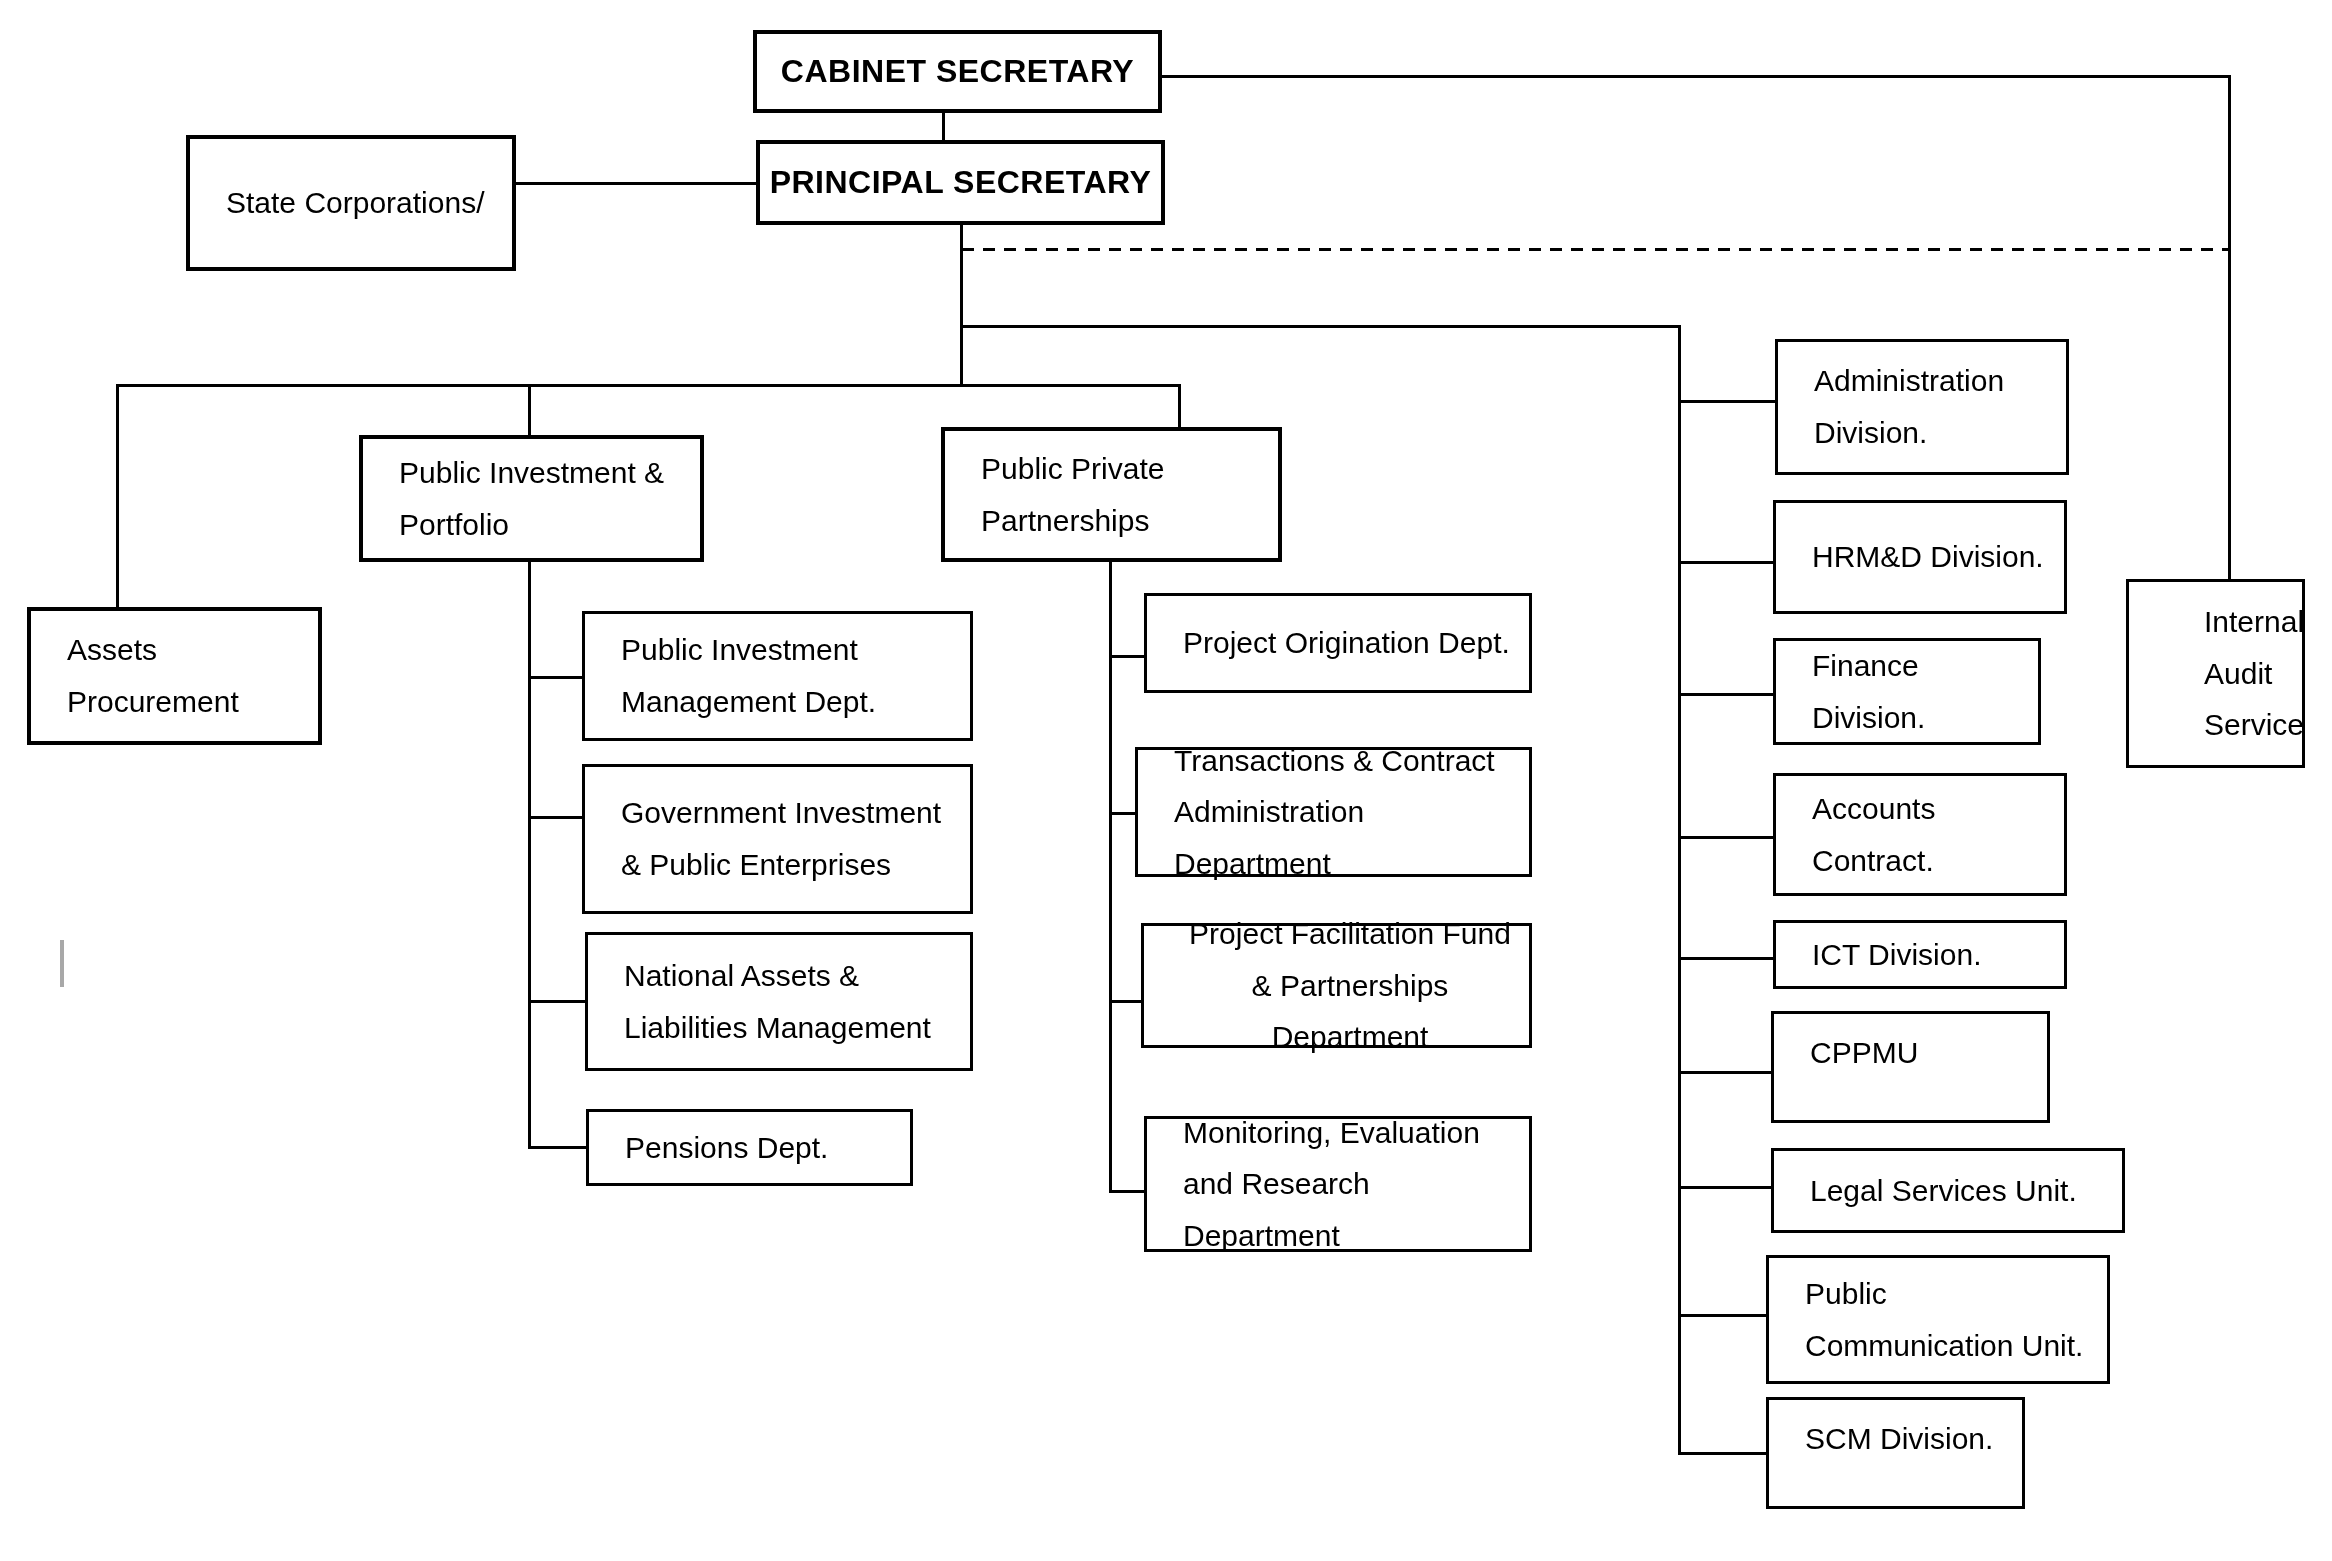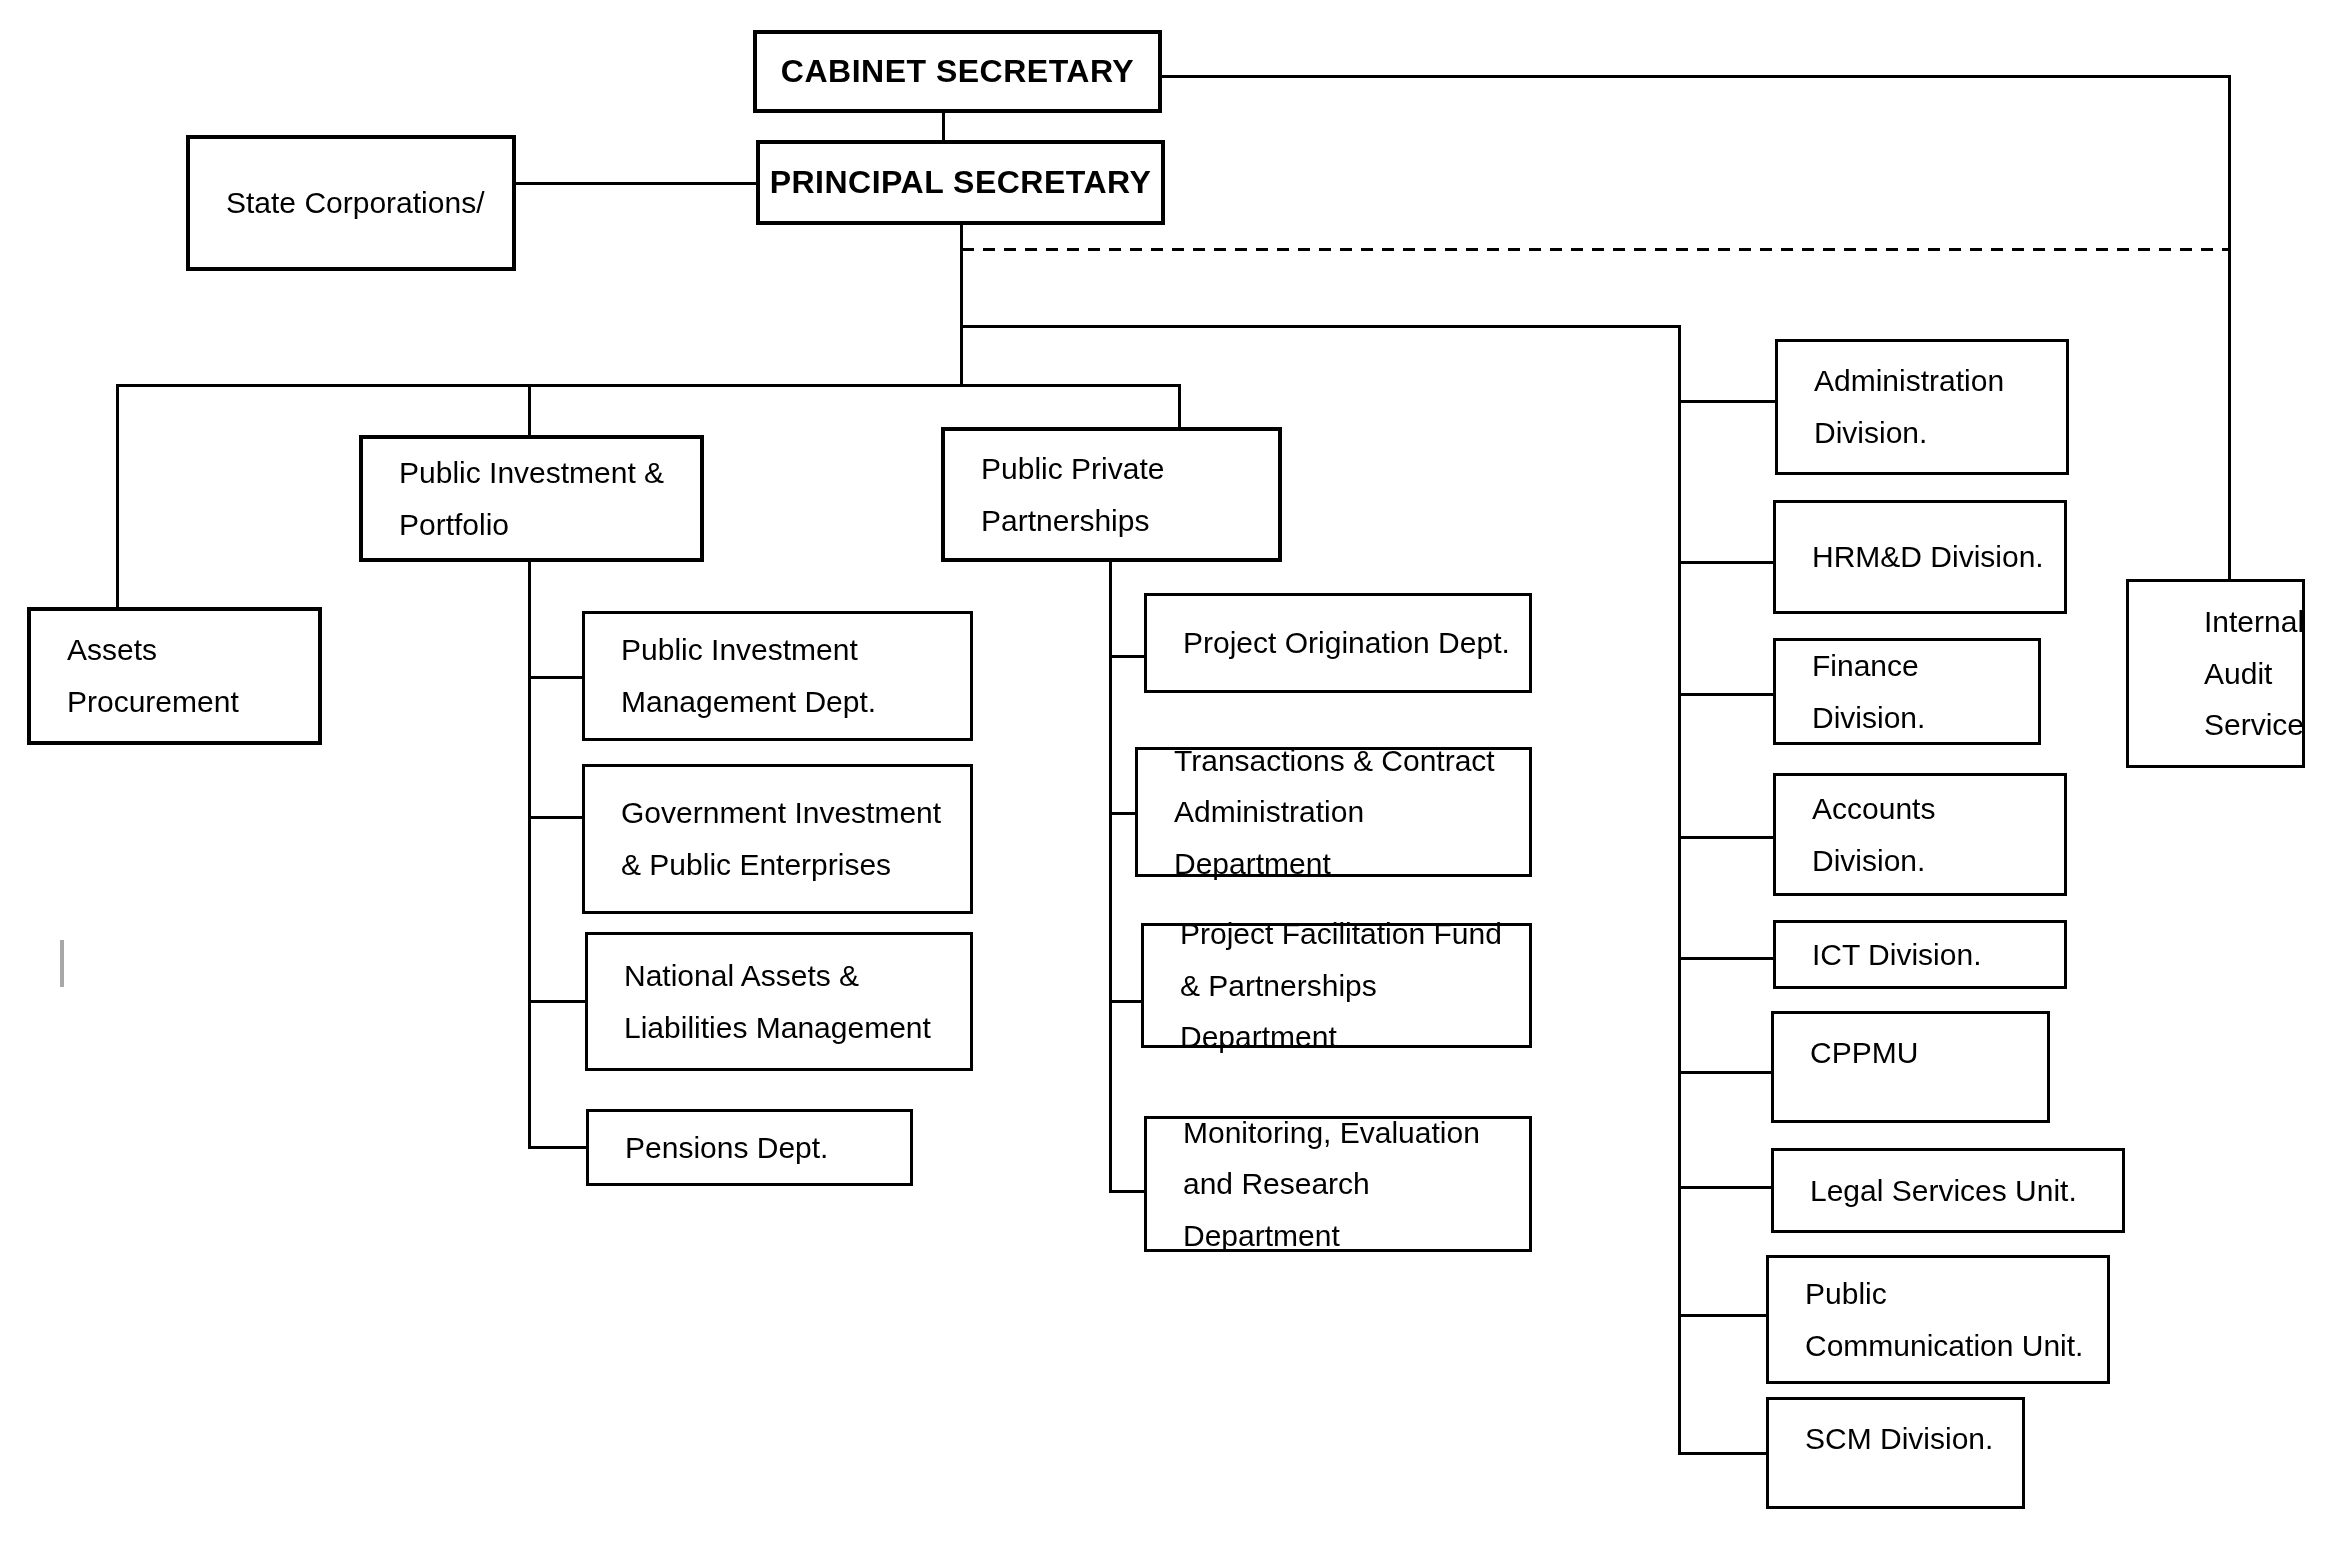--- a/index.html
+++ b/index.html
@@ -114,38 +114,38 @@
   <div class="box" style="left:586px;top:1109px;width:327px;height:77px;">
     <span class="lbl">Pensions Dept.</span>
   </div>
 
   <div class="box" style="left:1144px;top:593px;width:388px;height:100px;">
     <span class="lbl">Project Origination Dept.</span>
   </div>
   <div class="box" style="left:1135px;top:747px;width:397px;height:130px;">
     <span class="lbl">Transactions &amp; Contract Administration Department</span>
   </div>
-  <div class="box" style="left:1141px;top:923px;width:391px;height:125px;">
+  <div class="box" style="left:1141px;top:923px;width:391px;height:125px;text-align:center;">
     <span class="lbl">Project Facilitation Fund &amp; Partnerships Department</span>
   </div>
   <div class="box" style="left:1144px;top:1116px;width:388px;height:136px;">
     <span class="lbl">Monitoring, Evaluation and Research Department</span>
   </div>
 
   <div class="box" style="left:1775px;top:339px;width:294px;height:136px;">
     <span class="lbl">Administration Division.</span>
   </div>
   <div class="box" style="left:1773px;top:500px;width:294px;height:114px;">
     <span class="lbl">HRM&amp;D Division.</span>
   </div>
   <div class="box" style="left:1773px;top:638px;width:268px;height:107px;">
     <span class="lbl">Finance Division.</span>
   </div>
   <div class="box" style="left:1773px;top:773px;width:294px;height:123px;">
-    <span class="lbl">Accounts Division.</span>
+    <span class="lbl">Accounts Contract.</span>
   </div>
   <div class="box" style="left:1773px;top:920px;width:294px;height:69px;">
     <span class="lbl">ICT Division.</span>
   </div>
   <div class="box" style="left:1771px;top:1011px;width:279px;height:112px;align-items:flex-start;">
     <span class="lbl" style="margin-top:12.7px;">CPPMU</span>
   </div>
   <div class="box" style="left:1771px;top:1148px;width:354px;height:85px;">
     <span class="lbl">Legal Services Unit.</span>
   </div>

